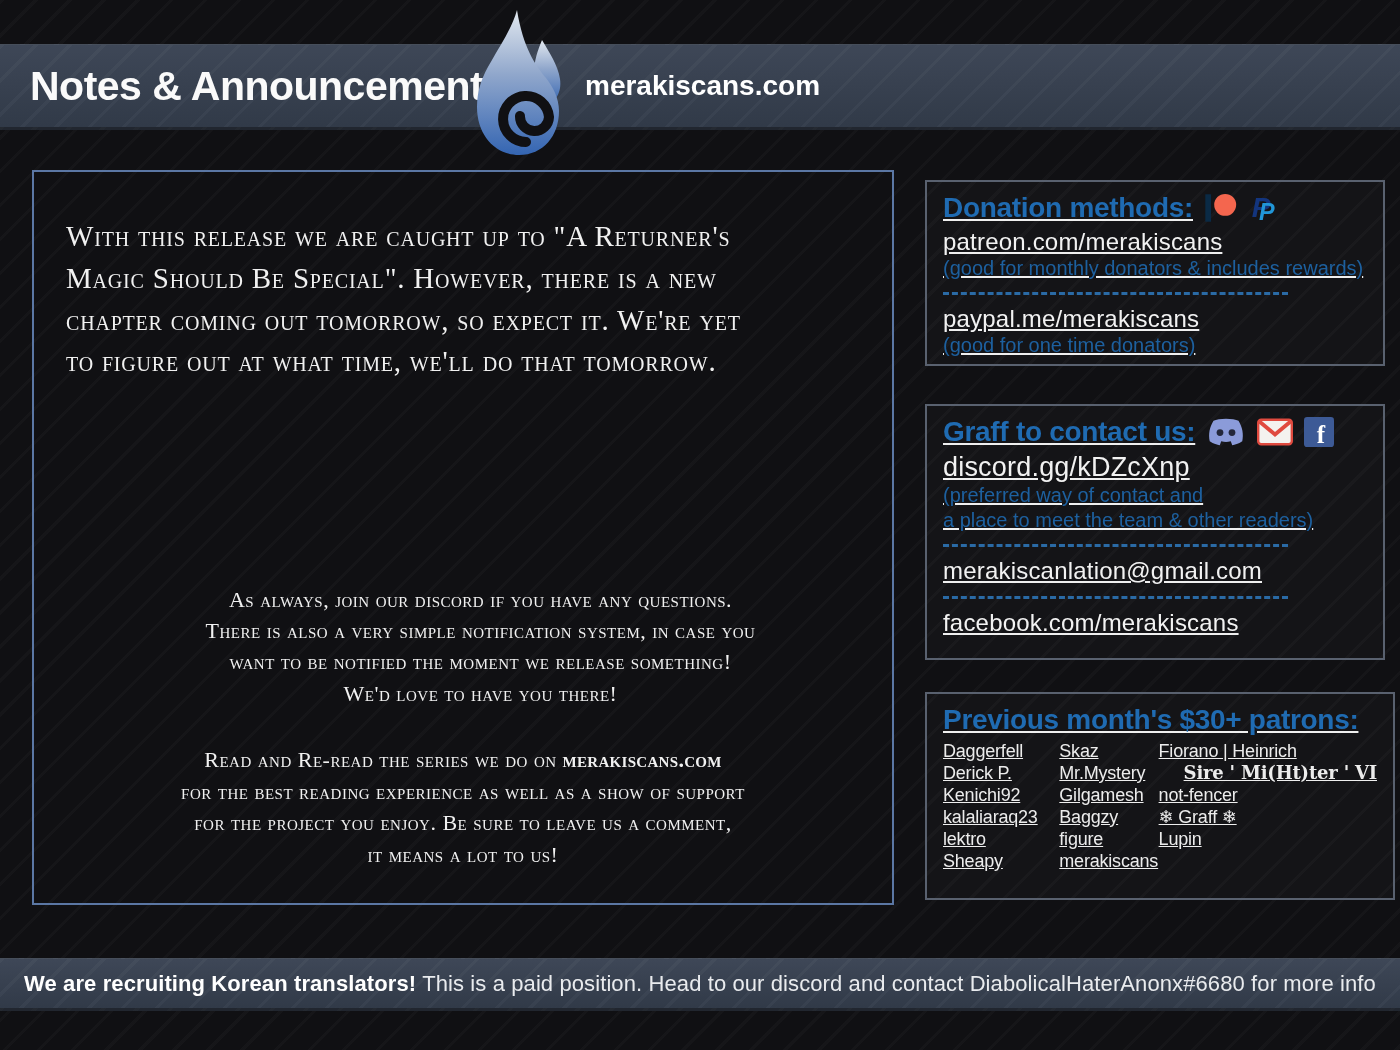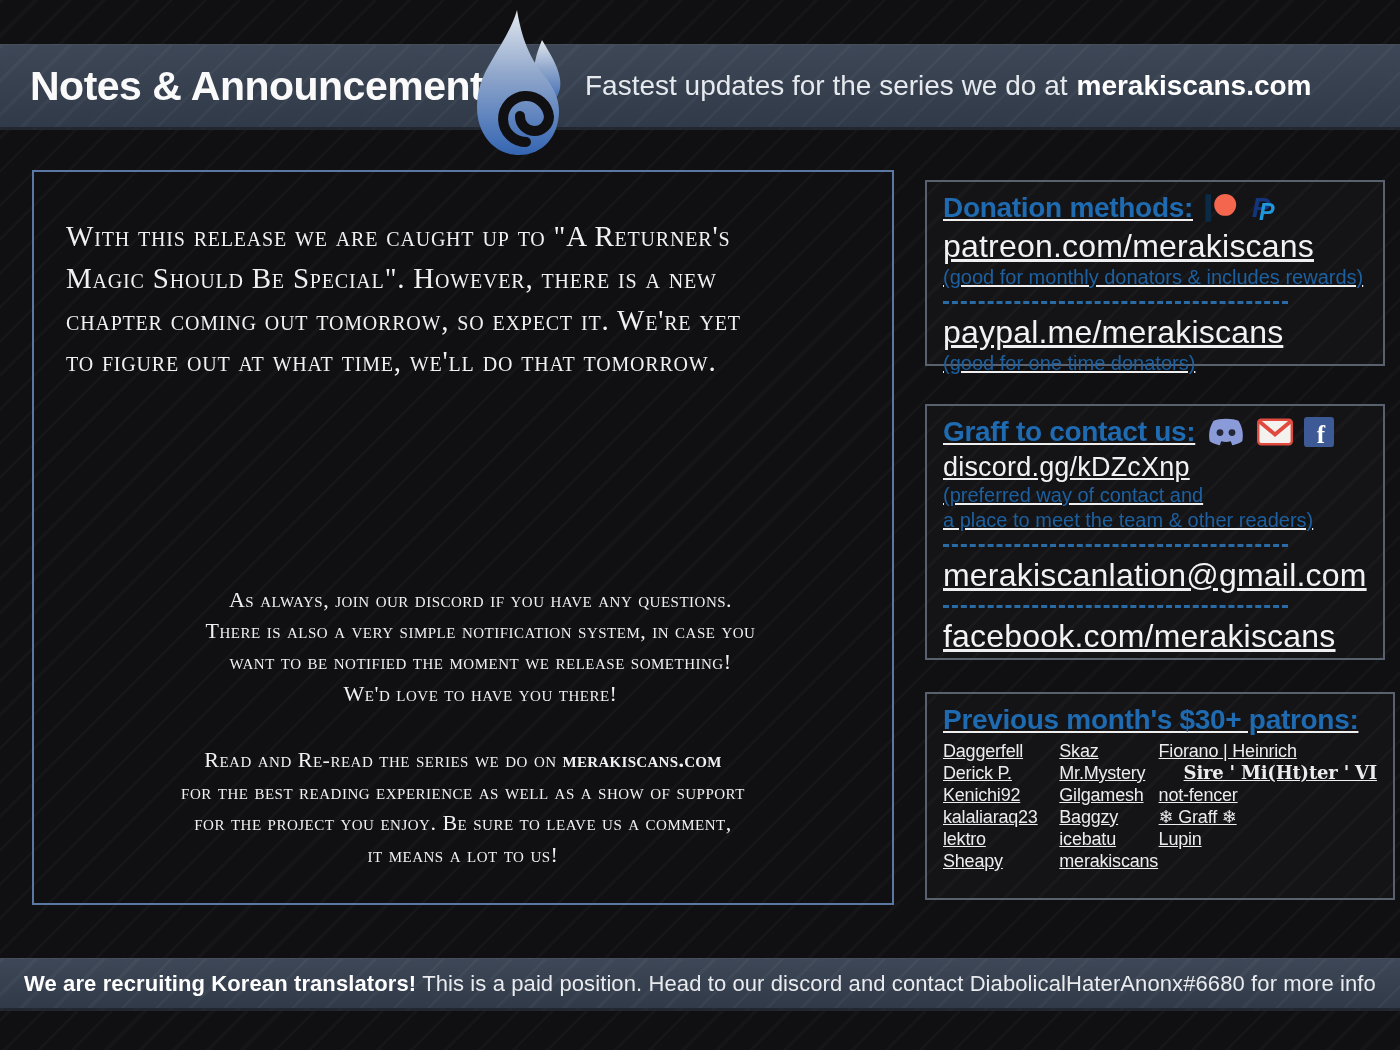--- a/index.html
+++ b/index.html
@@ -65,21 +65,21 @@
     border:2px solid #59616f;
     background:rgba(255,255,255,0.018);
     padding:10px 16px;
     color:#efefef;
     text-decoration:underline;
   }
   .panel-title-row { display:flex; align-items:center; gap:11px; margin-bottom:4px; }
   .panel h2 {
     color:#1f6bb2; font-size:28px; font-weight:bold; letter-spacing:-0.3px;
   }
-  .url { font-size:32px; color:#f2f2f2; letter-spacing:0.2px; }
+  .url { font-size:24px; color:#f2f2f2; letter-spacing:0.2px; }
   .url-lg { font-size:27px; }
   .note { font-size:20px; color:#1d609f; line-height:1.25; }
   .dashes {
     width:345px; height:0; border-top:3px dashed #2a6aa5; margin:11px 0 10px 0;
   }
   .donation-panel { top:180px; height:186px; }
   .contact-panel  { top:404px; height:256px; }
   .patrons-panel  { top:692px; height:208px; width:470px; }
   .patron-cols { display:flex; margin-top:4px; }
   .patron-col { width:150px; }
@@ -102,21 +102,20 @@
   .icon { display:inline-block; flex:0 0 auto; }
 </style>
 </head>
 <body>
 
 <div class="canvas">
 
   <header class="band header-band">
     <h1 class="page-title">Notes &amp; Announcements</h1>
     <div class="tagline">
-      <span>Fastest updates for the series we do at</span>
       <b>merakiscans.com</b>
     </div>
   </header>
 
   <svg class="flame" viewBox="0 0 100 150" aria-hidden="true">
     <defs>
       <linearGradient id="flameGrad" x1="0" y1="0" x2="0" y2="1">
         <stop offset="0" stop-color="#e3e9f0"></stop>
         <stop offset="0.45" stop-color="#8fa6cb"></stop>
         <stop offset="1" stop-color="#3465b2"></stop>
@@ -196,21 +195,21 @@
           <div class="patron">Kenichi92</div>
           <div class="patron">kalaliaraq23</div>
           <div class="patron">lektro</div>
           <div class="patron">Sheapy</div>
         </div>
       <div class="patron-col">
           <div class="patron">Skaz</div>
           <div class="patron">Mr.Mystery</div>
           <div class="patron">Gilgamesh</div>
           <div class="patron">Baggzy</div>
-          <div class="patron">icebatu</div>
+          <div class="patron">figure</div>
           <div class="patron">merakiscans</div>
         </div>
       <div class="patron-col">
           <div class="patron">Fiorano | Heinrich</div>
           <div class="patron">Sire ' Mi(Ht)ter ' VI</div>
           <div class="patron">not-fencer</div>
           <div class="patron">❄ Graff ❄</div>
           <div class="patron">Lupin</div>
         </div>
     </div>

